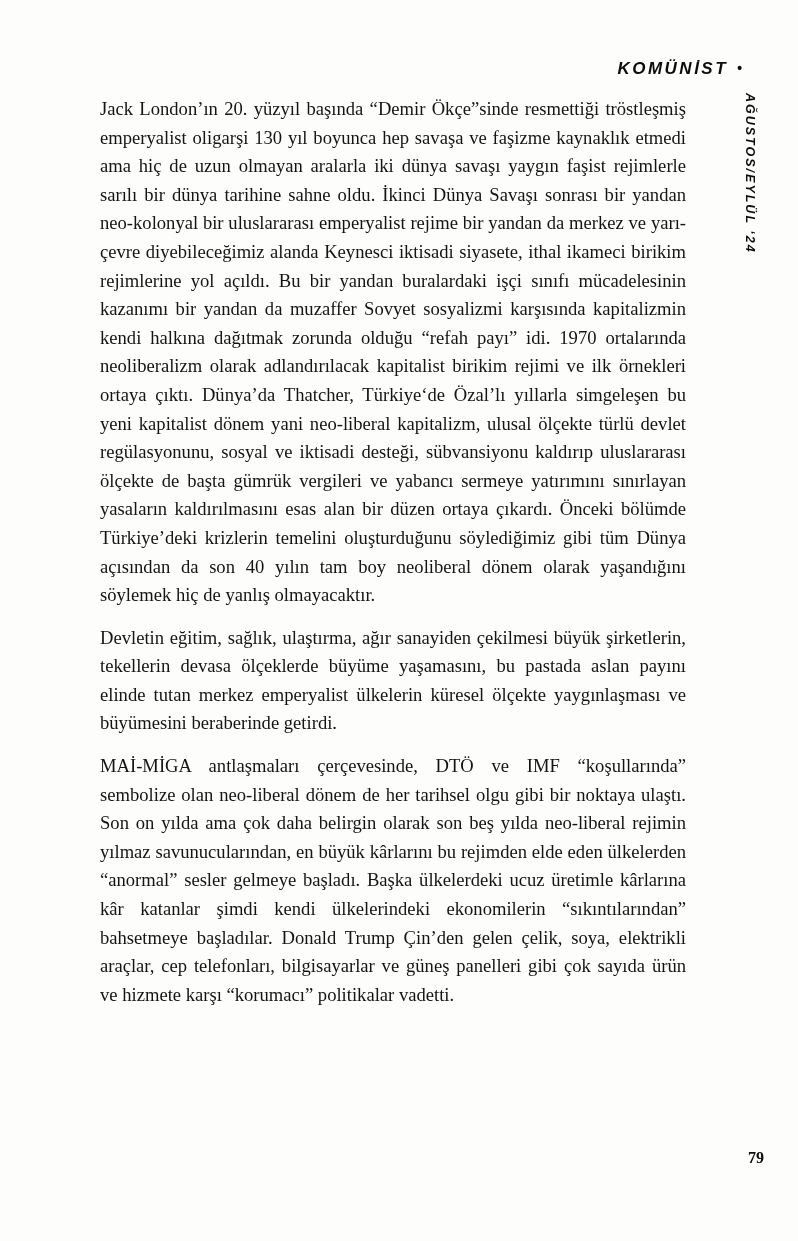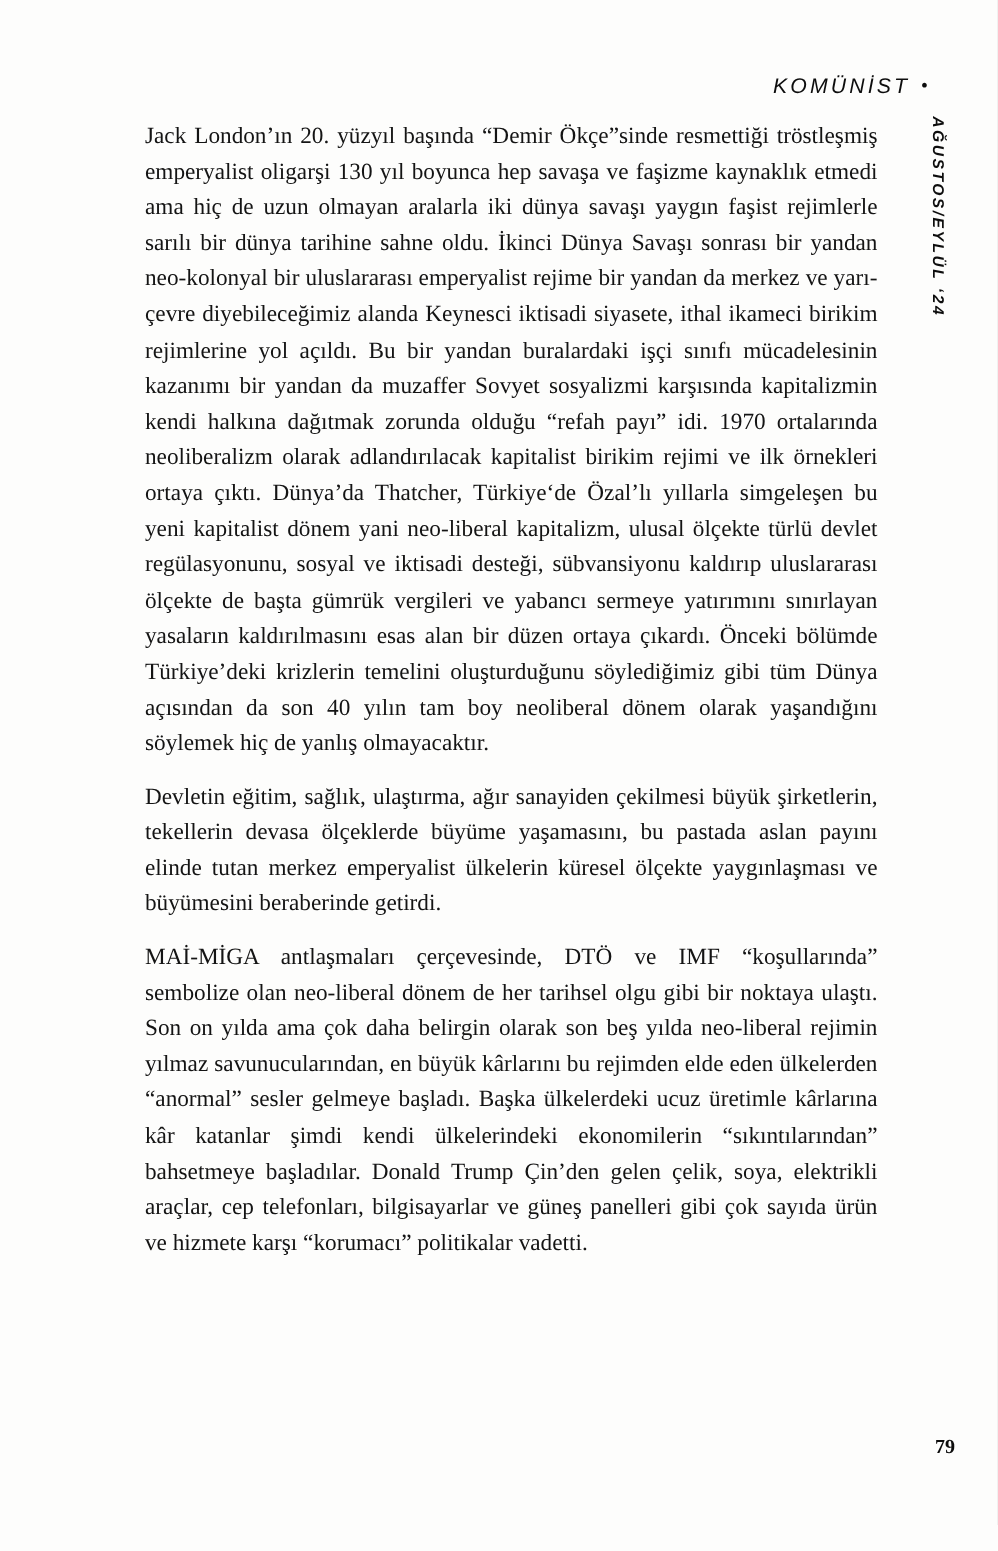--- a/index.html
+++ b/index.html
@@ -17,21 +17,21 @@
     color: #161616;
   }
   .header {
     position: absolute;
     top: 59px;
     right: 56px;
     display: flex;
     align-items: center;
     gap: 9px;
     font-family: "Liberation Sans", sans-serif;
-    font-weight: normal;
+    font-weight: bold;
     font-style: italic;
     font-size: 17px;
     letter-spacing: 2.5px;
     color: #0d0d0d;
     white-space: nowrap;
   }
   .header .bullet {
     font-size: 14px;
     letter-spacing: 0;
     transform: translateY(-1px);
@@ -45,21 +45,21 @@
     font-family: "Liberation Sans", sans-serif;
     font-weight: bold;
     font-style: italic;
     font-size: 12.5px;
     letter-spacing: 2px;
     color: #0d0d0d;
     white-space: nowrap;
   }
   .body-text {
     position: absolute;
-    left: 116px;
+    left: 100px;
     top: 95px;
     width: 586px;
     font-family: "Liberation Serif", serif;
     font-size: 18.6px;
     line-height: 28.6px;
     text-align: justify;
     color: #141414;
   }
   .body-text p {
     margin: 0 0 14px 0;

